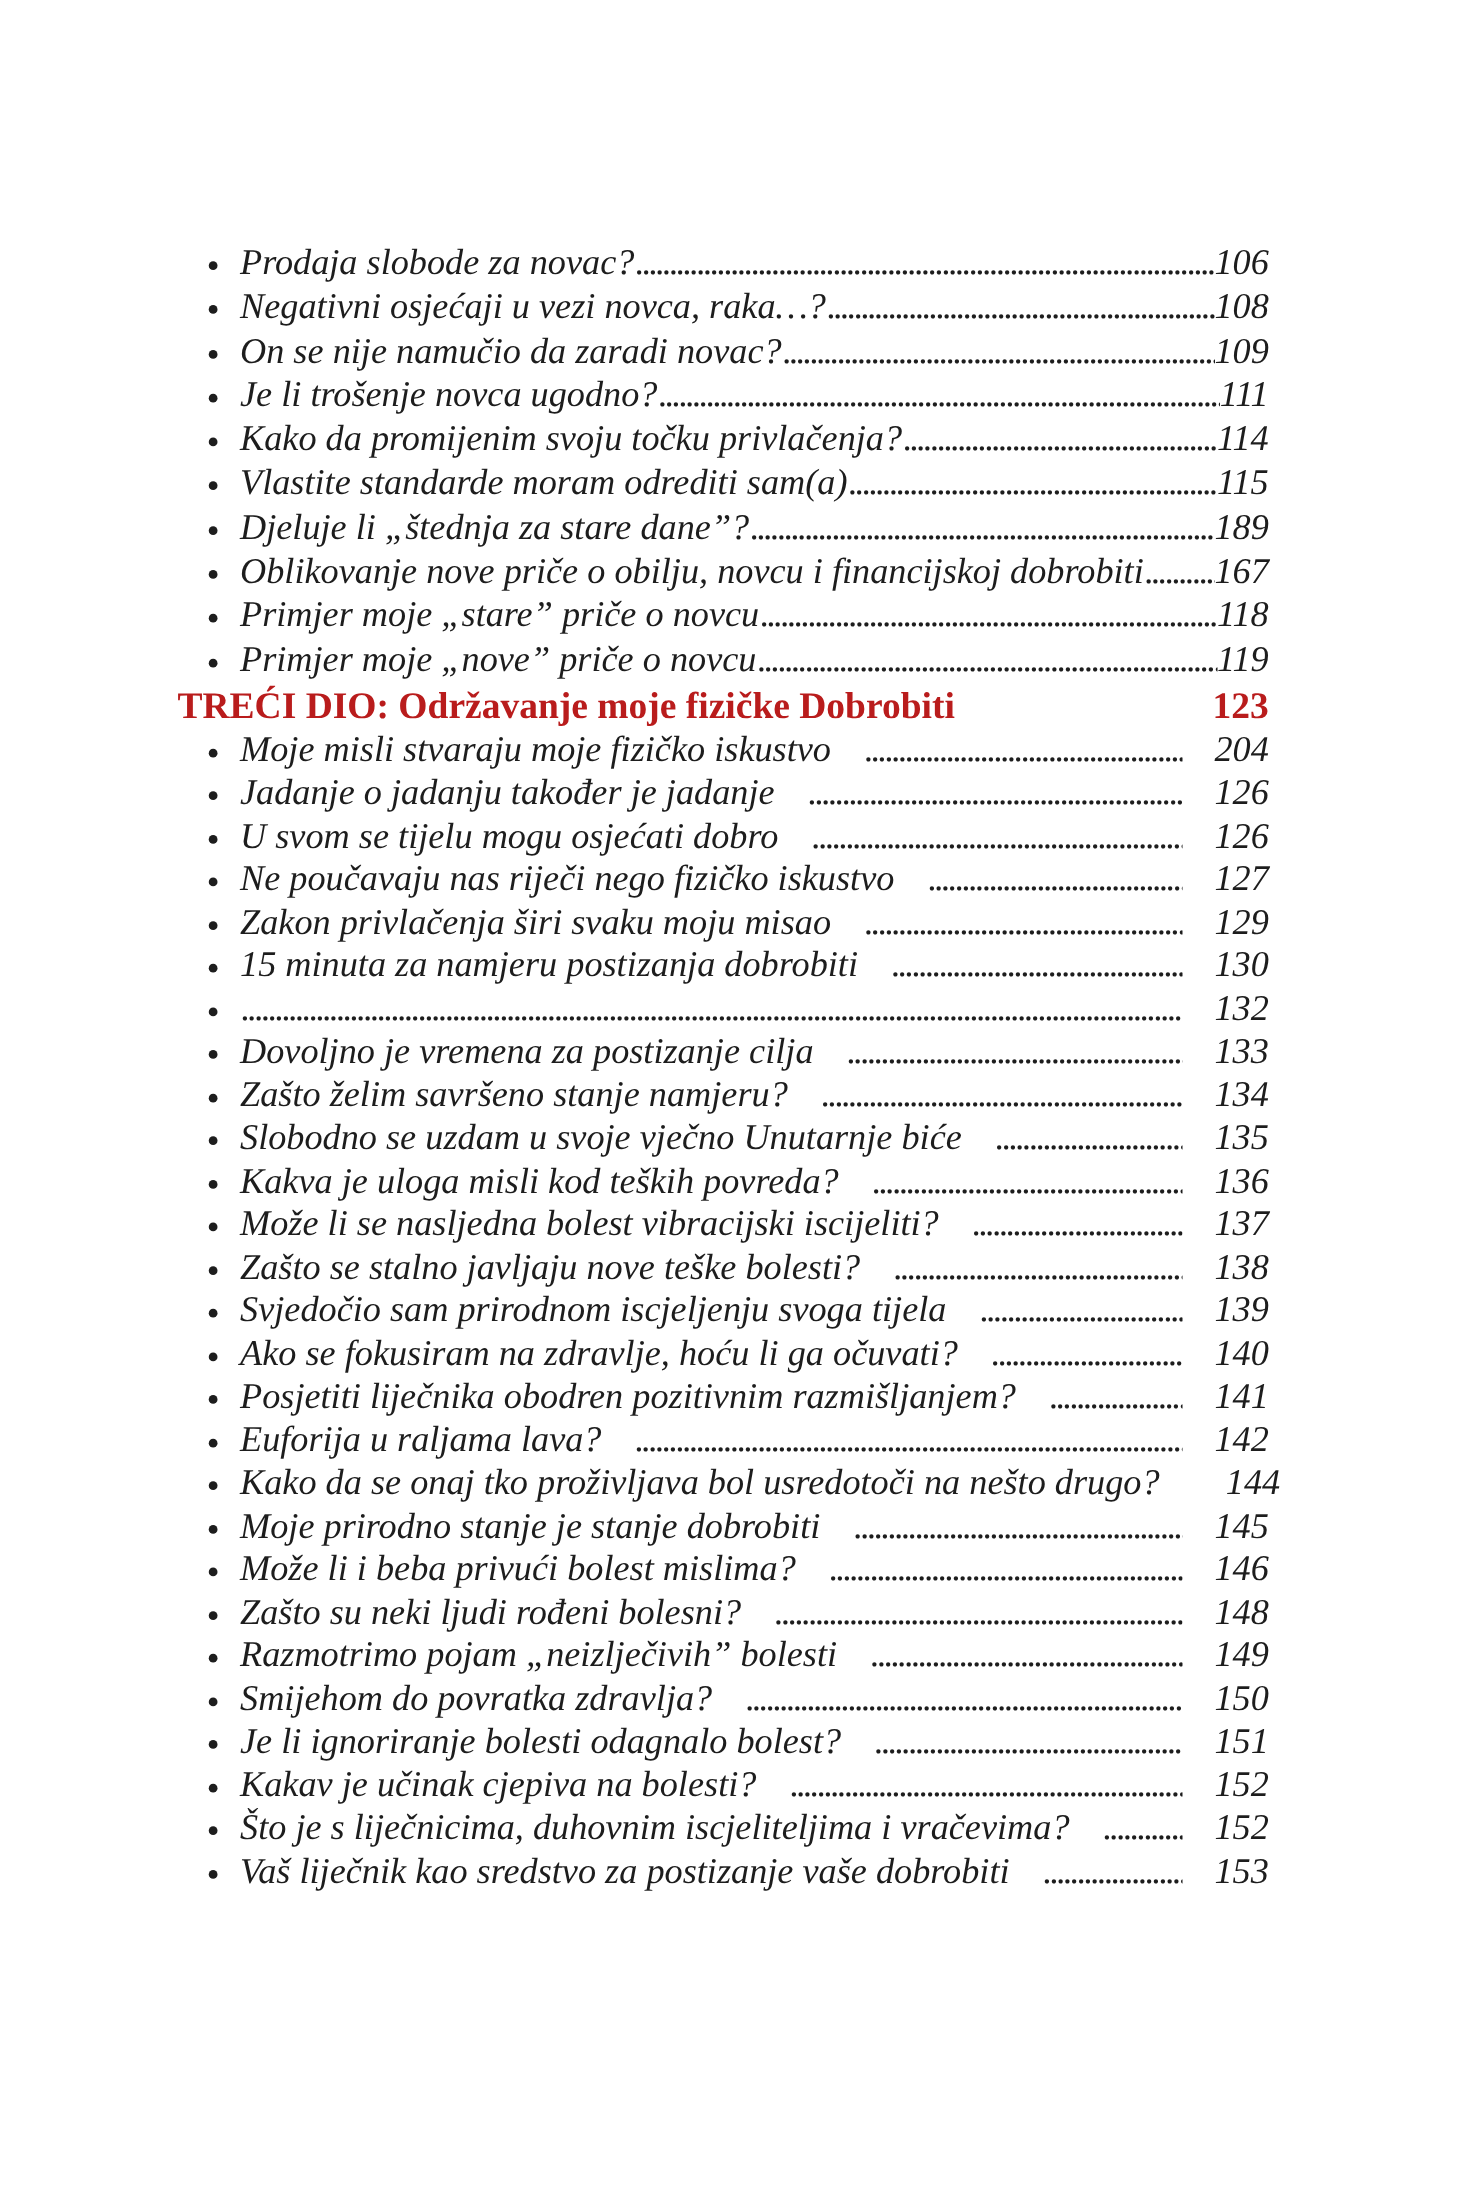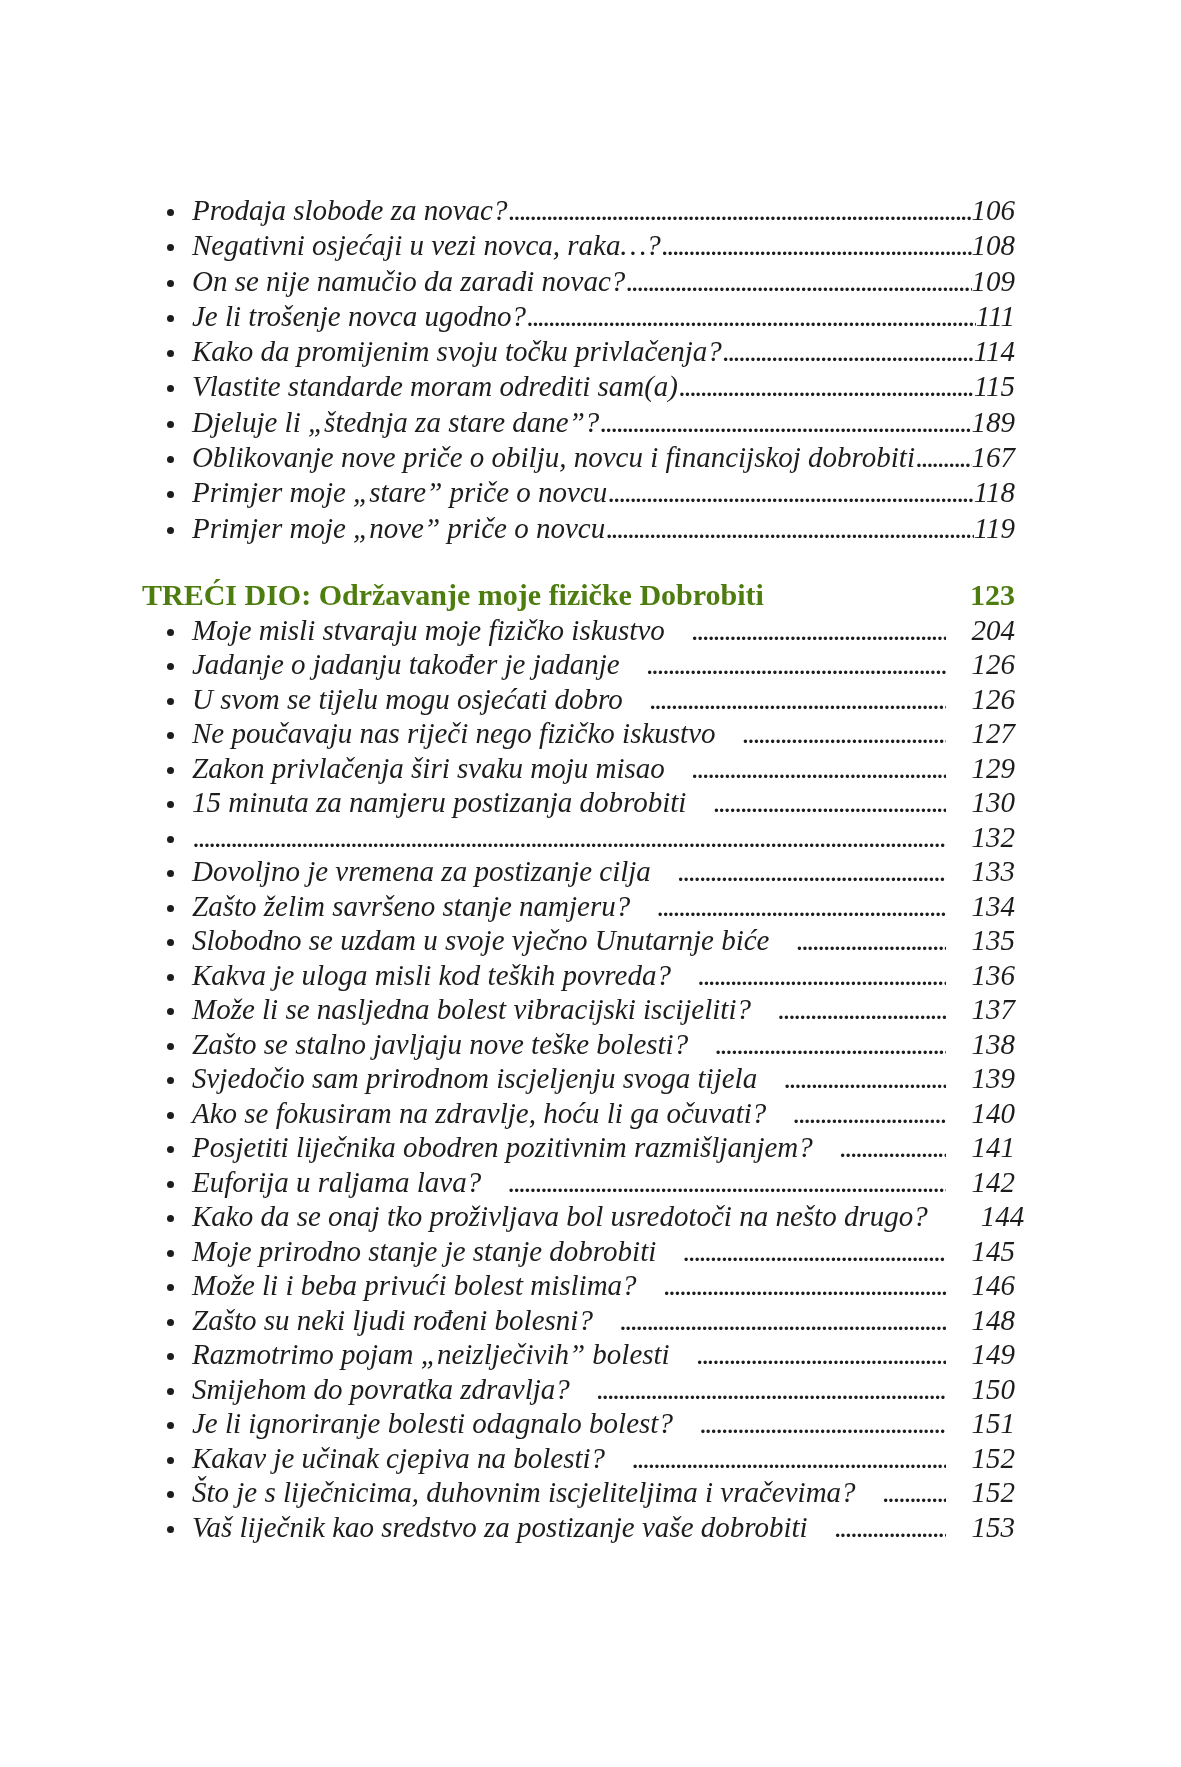--- a/index.html
+++ b/index.html
@@ -27,22 +27,21 @@
 
   
   .section-header {
     display: flex;
     align-items: baseline;
     height: 37px;
     line-height: 37px;
     font-weight: 700;
     font-size: 30px;
     font-style: normal;
-    margin-top: 30px;
-    color: #4d7c0f;
+    color: #b91c1c;
   }
   .sh-spacer { flex: 1 1 auto; }
   .sh-page { flex: 0 0 auto; }
 
   
   .toc-row {
     position: relative;
     display: flex;
     align-items: baseline;
     padding-left: 50px;

